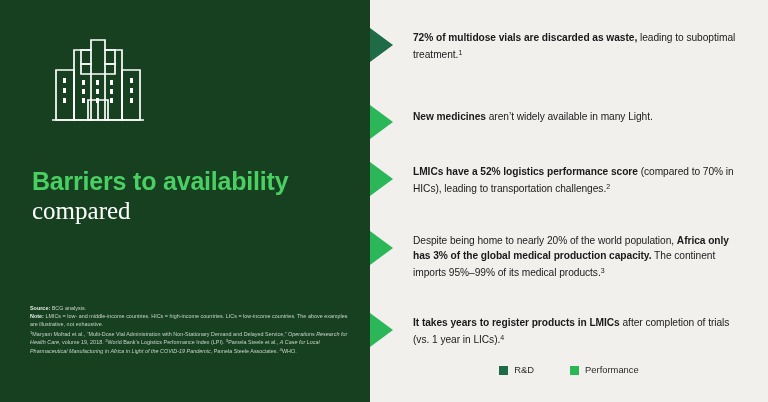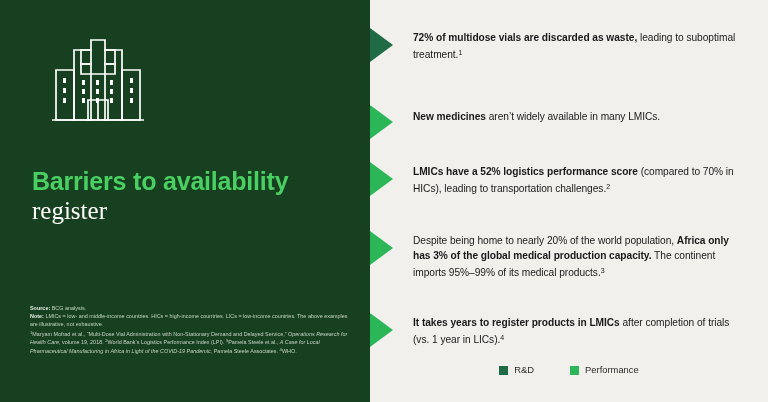--- a/index.html
+++ b/index.html
@@ -198,21 +198,21 @@
 
           <rect x="84" y="41" width="3" height="5"></rect>
           <rect x="84" y="51" width="3" height="5"></rect>
           <rect x="84" y="61" width="3" height="5"></rect>
         </g>
       </svg>
     </div>
 
     <div id="headline">
       <span class="hl-accent">Barriers to availability</span>
-      <span class="hl-rest">register</span>
+      <span class="hl-rest">compared</span>
     </div>
 
     <div id="footnotes">
       <span class="fn-line"><b>Source:</b><span> BCG analysis.</span></span>
       <span class="fn-line"><b>Note:</b><span> LMICs = low- and middle-income countries. HICs = high-income countries. LICs = low-income countries. The above examples are illustrative, not exhaustive.</span></span>
       <span class="fn-line"><sup>1</sup><span>Maryam Mofrad et al., “Multi-Dose Vial Administration with Non-Stationary Demand and Delayed Service,” </span><i>Operations Research for Health Care</i><span>, volume 19, 2018. </span><sup>2</sup><span>World Bank’s Logistics Performance Index (LPI). </span><sup>3</sup><span>Pamela Steele et al., </span><i>A Case for Local Pharmaceutical Manufacturing in Africa in Light of the COVID-19 Pandemic</i><span>, Pamela Steele Associates. </span><sup>4</sup><span>WHO.</span></span>
     </div>
 
   </div>
 
@@ -226,21 +226,21 @@
       </div>
       <div class="fact-text"><b>72% of multidose vials are discarded as waste,</b><span> leading to suboptimal treatment.</span><sup>1</sup></div>
     </div>
 
     <div class="fact-row" id="row-2">
       <div class="fact-arrow">
         <svg viewBox="0 0 23 34" width="23" height="34" aria-hidden="true">
           <polygon points="0,0 23,17 0,34" fill="#2BB757"></polygon>
         </svg>
       </div>
-      <div class="fact-text"><b>New medicines</b><span> aren’t widely available in many LMICs.</span><sup></sup></div>
+      <div class="fact-text"><b>New medicines</b><span> aren’t widely available in many Light.</span><sup></sup></div>
     </div>
 
     <div class="fact-row" id="row-3">
       <div class="fact-arrow">
         <svg viewBox="0 0 23 34" width="23" height="34" aria-hidden="true">
           <polygon points="0,0 23,17 0,34" fill="#2BB757"></polygon>
         </svg>
       </div>
       <div class="fact-text"><b>LMICs have a 52% logistics performance score</b><span> (compared to 70% in HICs), leading to transportation challenges.</span><sup>2</sup></div>
     </div>

